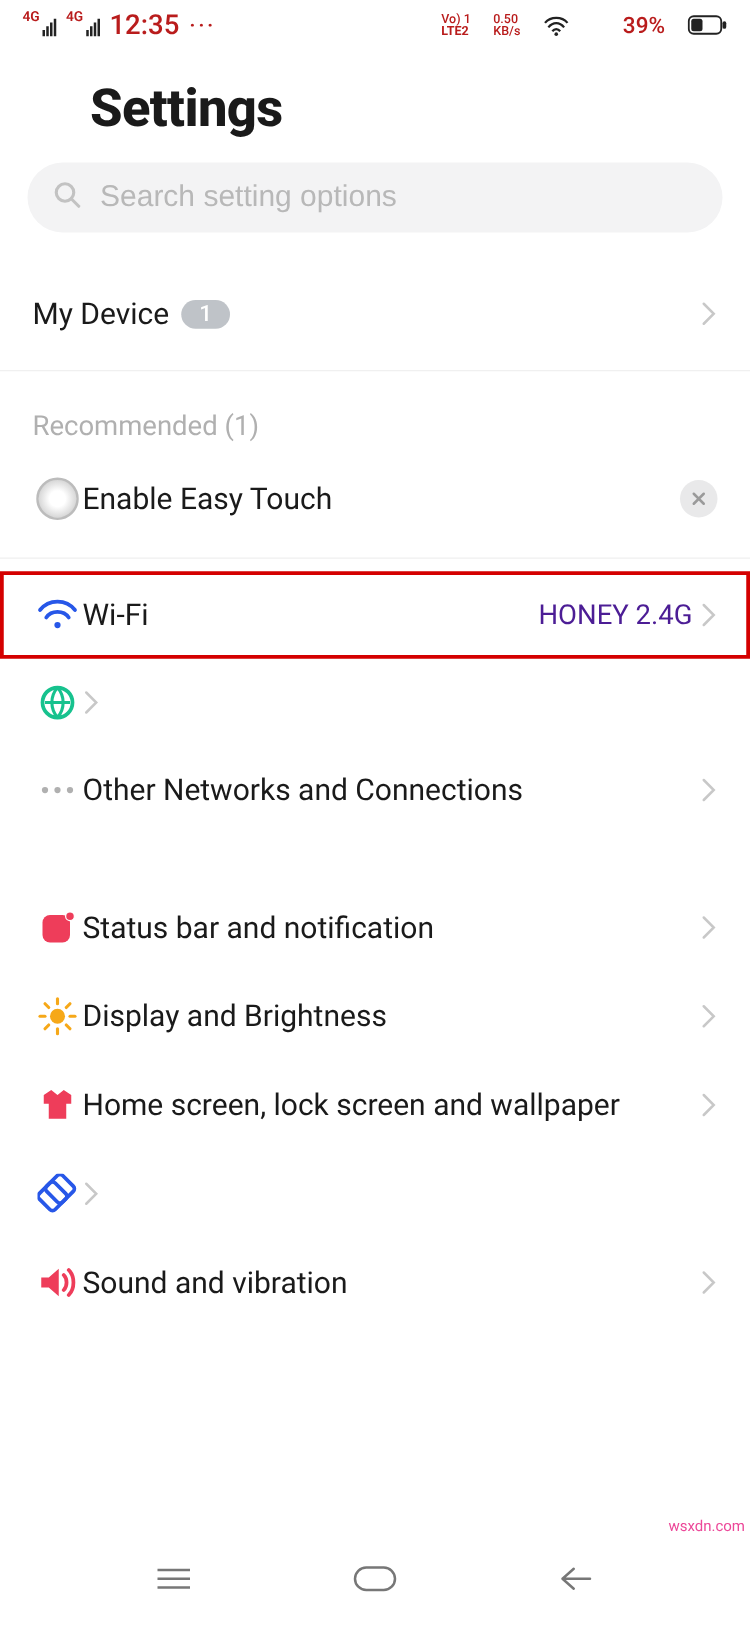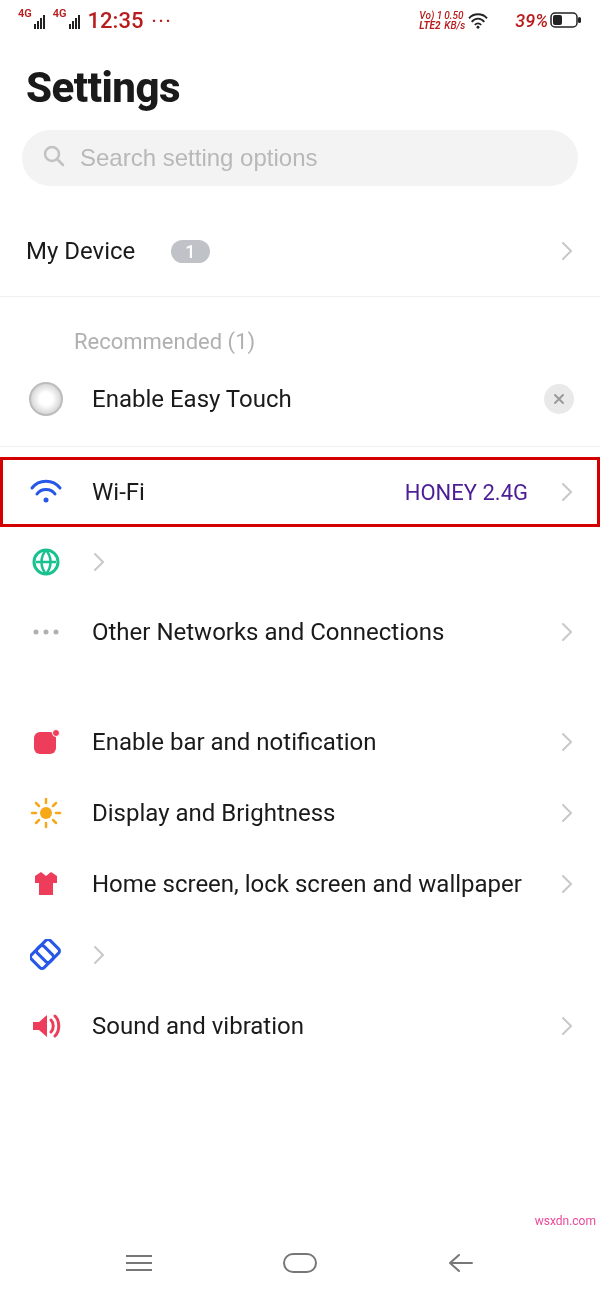--- a/index.html
+++ b/index.html
@@ -15,33 +15,33 @@
   .status-bar {
     display: flex;
     align-items: center;
     justify-content: space-between;
     padding: 8px 18px 0 18px;
     font-size: 18px;
     font-weight: 500;
     color: #b91c1c;
   }
   .status-left, .status-right { display: flex; align-items: center; gap: 8px; }
-  .status-right { gap: 2px; font-style: italic; }
+  .status-right { gap: 18px; }
   .sig-col { display:flex; align-items:flex-end; gap:1px; height:16px;}
   .sig-col span{ width:2px; background:#222; display:block;}
   .sig-4g { font-size:11px; font-weight:600; position:relative; top:-6px;}
   .clock { font-size:22px; font-weight:500;}
   .dots3 { letter-spacing:2px; font-size:18px;}
   .volte { font-size:10px; line-height:10px; text-align:left;}
   .wifi-ic svg, .batt-ic svg { display:block;}
   .pct { font-size:18px;margin-left:24px; }
   .header {
     padding: 30px 26px 18px 26px;
   }
-  .header h1 { font-size: 42px; font-weight: 800; letter-spacing:-0.5px;}
+  .header h1 { font-size: 42px; font-weight: 800; letter-spacing:-0.5px;margin-left:46px;}
   .search-wrap {
     margin: 0 22px 30px 22px;
     background: #f3f3f4;
     border-radius: 30px;
     display: flex;
     align-items: flex-start;
     padding: 14px 20px;
     gap: 14px;
   }
   .search-wrap input {
@@ -50,32 +50,31 @@
     outline: none;
     font-size: 24px;
     color: #999;
     flex:1;
   }
   .search-wrap input::placeholder { color: #b8b8b8; }
   .row {
     display: flex;
     align-items: center;
     padding: 20px 26px;
-    gap: 26px;
     position: relative;
   }
   .row .icon-slot { width: 40px; display:flex; justify-content:center; align-items:center;}
   .row .label { flex: 1; font-size: 24px; color:#1a1a1a; line-height:1.25;}
   .row .value { font-size: 22px; color:#4c1d95; margin-right:6px;}
   .row .badge {
     background:#bfc3c8; color:#fff; border-radius:14px;
     font-size:18px; padding:1px 14px; margin-left:10px; font-weight:500;
   }
   .chev svg{ display:block;}
-  .sect-title { font-size:22px; color:#b0b0b0; padding: 22px 26px 8px 26px; margin-left: 48px;}
+  .sect-title { font-size:22px; color:#b0b0b0; padding: 22px 26px 8px 26px;}
   .divider { height:1px; background:#f0f0f0; margin: 10px 0;}
   .highlighted { outline: 3px solid #d40000; outline-offset:-3px;}
   .rec-icon{
     width:34px;height:34px;border-radius:50%;
     background:radial-gradient(circle at center,#fff 30%,#d8d8d8 70%);
     border:2px solid #bcbcbc;
   }
   .close-chip{
     width:30px;height:30px;border-radius:50%;
     background:#e9e9ea;display:flex;align-items:center;justify-content:center;
@@ -234,21 +233,21 @@
 
 <div class="group-gap"></div>
 
 <div class="row">
   <div class="icon-slot">
     <svg width="30" height="30" viewBox="0 0 30 30">
         <rect x="3" y="5" width="22" height="22" rx="6" fill="#ee3d5a"></rect>
         <circle cx="25" cy="6" r="3.5" fill="#ee3d5a" stroke="#fff" stroke-width="1"></circle>
       </svg>
   </div>
-  <span class="label">Enable bar and notification</span>
+  <span class="label">Status bar and notification</span>
   <span class="chev">
     <svg width="14" height="22" viewBox="0 0 14 22">
         <path d="M3 3 L11 11 L3 19" fill="none" stroke="#c8c8c8" stroke-width="2" stroke-linecap="round"></path>
       </svg>
   </span>
 </div>
 
 <div class="row">
   <div class="icon-slot">
     <svg width="32" height="32" viewBox="0 0 32 32">

